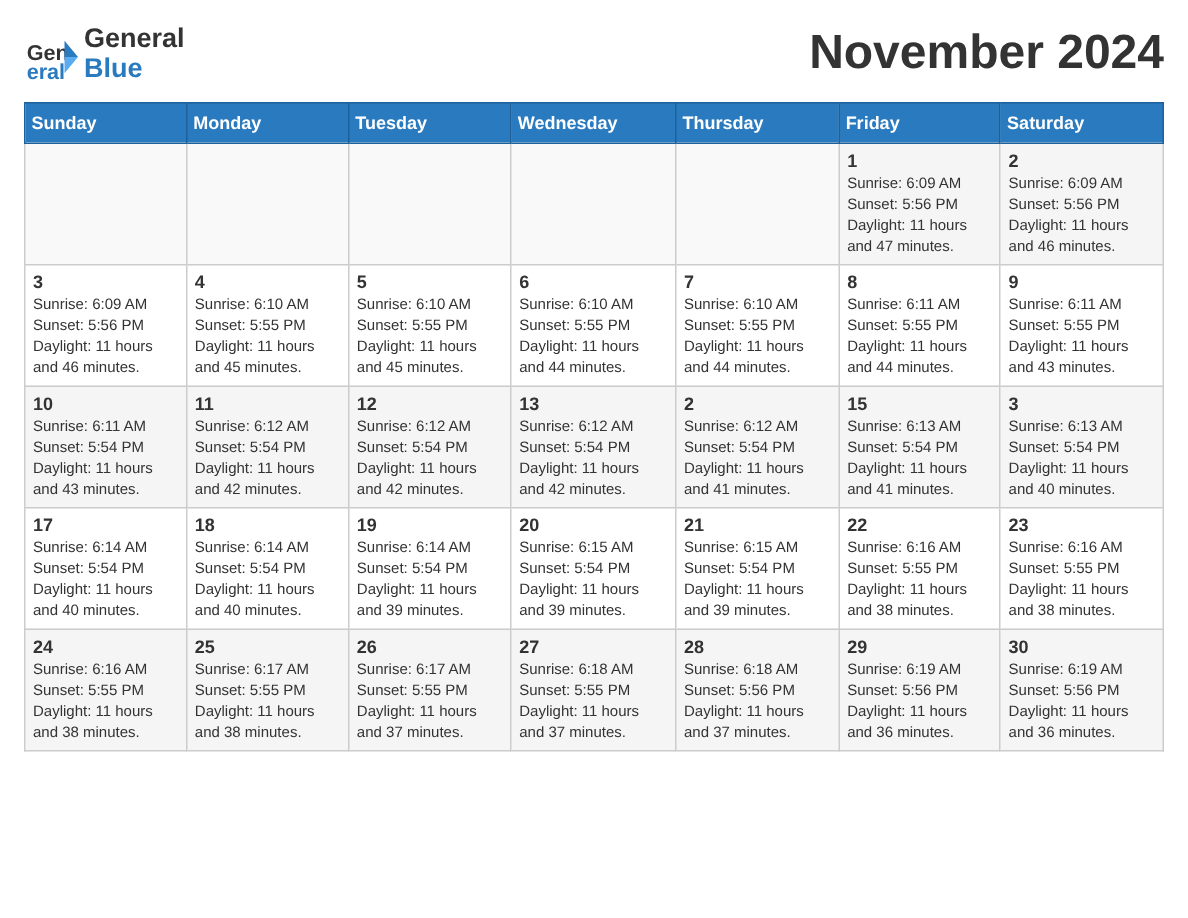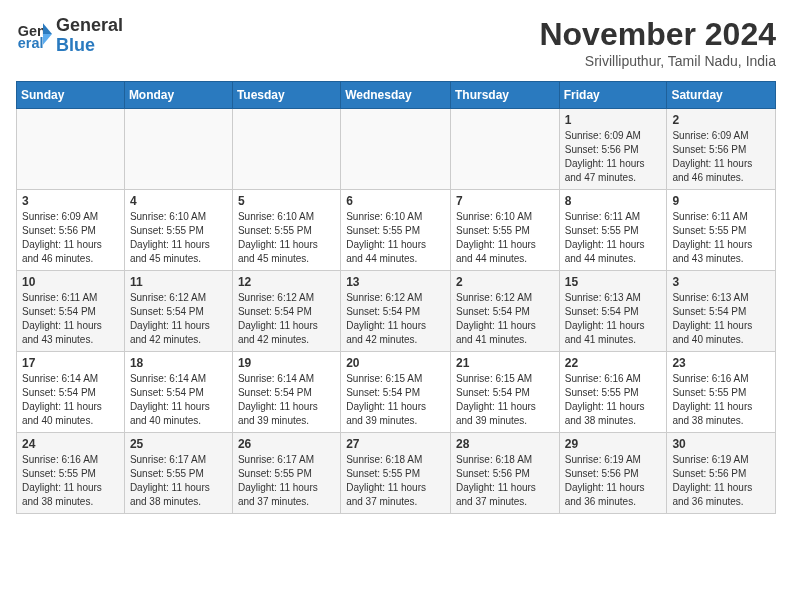--- a/index.html
+++ b/index.html
@@ -11,21 +11,21 @@
       padding: 16px;
     }
     .header {
       display: flex;
       align-items: flex-start;
       justify-content: space-between;
       margin-bottom: 12px;
     }
     .logo {
       display: flex;
-      align-items: flex-start;
+      align-items: flex-end;
       gap: 4px;
     }
     .logo-text {
       display: flex;
       flex-direction: column;
       line-height: 1.1;
     }
     .logo-general {
       font-size: 18px;
       font-weight: bold;
@@ -108,21 +108,20 @@
       <polygon points="30,8 40,20 30,20" fill="#2a7abf"></polygon>
       <polygon points="30,20 40,20 30,32" fill="#5aabef"></polygon>
     </svg>
     <div class="logo-text">
       <span class="logo-general">General</span>
       <span class="logo-blue">Blue</span>
     </div>
   </div>
   <div class="title-section">
     <div class="month-title">November 2024</div>
-    <div class="location">Srivilliputhur, Tamil Nadu, India</div>
   </div>
 </div>
 
 <table class="calendar">
   <thead>
     <tr>
     <th>Sunday</th>
         <th>Monday</th>
         <th>Tuesday</th>
         <th>Wednesday</th>

